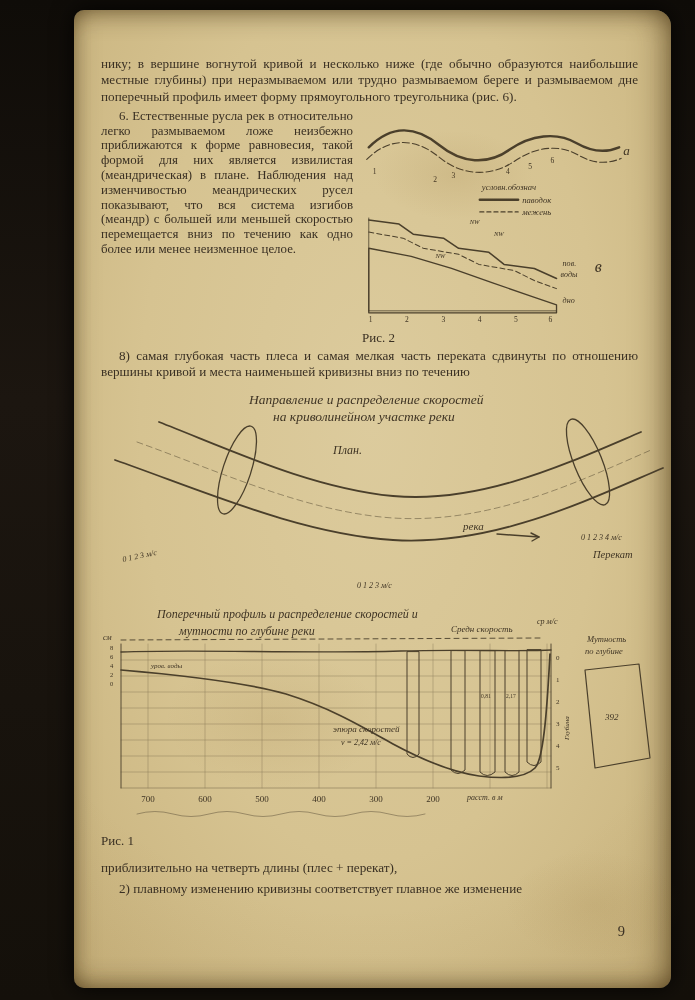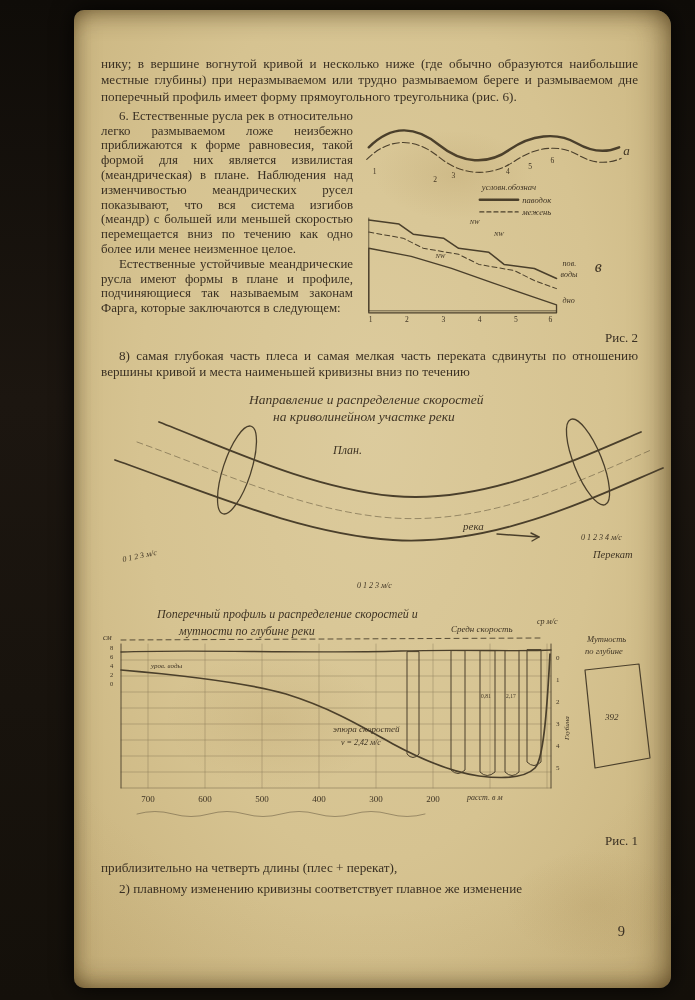--- a/index.html
+++ b/index.html
@@ -28,21 +28,21 @@
   }
   .stain{position:absolute;border-radius:50%;pointer-events:none;}
   .stain.s1{left:300px;top:120px;width:160px;height:90px;background:radial-gradient(ellipse,rgba(140,105,45,.12),rgba(140,105,45,0) 70%);}
   .stain.s2{left:90px;top:640px;width:220px;height:140px;background:radial-gradient(ellipse,rgba(140,105,45,.10),rgba(140,105,45,0) 70%);}
   .stain.s3{left:430px;top:840px;width:180px;height:110px;background:radial-gradient(ellipse,rgba(140,105,45,.10),rgba(140,105,45,0) 70%);}
   .para{margin:0;text-align:justify;font-size:13.2px;line-height:16.3px;hyphens:auto;}
   .indent{text-indent:18px;}
   .flow{margin-top:4px;}
   .flow .para{font-size:12.9px;line-height:14.8px;}
   figure{margin:0;}
-  figcaption{text-align:right;font-size:13px;margin-top:3px;color:#3a3023;}
+  figcaption{text-align:left;font-size:13px;margin-top:3px;color:#3a3023;}
   .fig2{float:right;width:276px;margin:4px 0 2px 9px;}
   .item{clear:both;margin-top:7px;}
   .fig3wrap{margin-top:8px;}
   .bottom{margin-top:11px;}
   .bottom2{margin-top:4px;}
   .pagenum{position:absolute;right:46px;bottom:48px;font-size:14.5px;color:#3a3023;}
   svg{display:block;}
   svg text{fill:#3f3424;font-family:"Liberation Serif","DejaVu Serif",serif;}
   svg .hw{font-style:italic;}
   svg path,svg line,svg ellipse,svg polyline{stroke:#4a3f2b;fill:none;stroke-linecap:round;stroke-linejoin:round;}
@@ -98,21 +98,20 @@
           <text x="6" y="207" font-size="7.5">1</text>
           <text x="42" y="207" font-size="7.5">2</text>
           <text x="78" y="207" font-size="7.5">3</text>
           <text x="114" y="207" font-size="7.5">4</text>
           <text x="150" y="207" font-size="7.5">5</text>
           <text x="184" y="207" font-size="7.5">6</text>
         </svg>
         <figcaption>Рис. 2</figcaption>
       </figure>
       <p class="para indent">6. Естественные русла рек в относительно легко размываемом ложе неизбежно приближаются к форме равновесия, такой формой для них является извилистая (меандрическая) в плане. Наблюдения над изменчивостью меандрических русел показывают, что вся система изгибов (меандр) с большей или меньшей скоростью перемещается вниз по течению как одно более или менее неизменное целое.</p>
-      <p class="para indent">Естественные устойчивые меандрические русла имеют формы в плане и профиле, подчиняющиеся так называемым законам Фарга, которые заключаются в следующем:</p>
     </div>
 
     <p class="para indent item">8) самая глубокая часть плеса и самая мелкая часть переката сдвинуты по отношению вершины кривой и места наименьшей кривизны вниз по течению</p>
 
     <figure class="fig3wrap">
       <svg width="572" height="442" viewBox="0 0 572 442">
         <defs>
           <pattern id="h1" width="6" height="6" patternUnits="userSpaceOnUse" patternTransform="rotate(55)">
             <line x1="1" y1="0" x2="1" y2="6" stroke="#4a3f2b" stroke-width="0.8"></line>
           </pattern>

